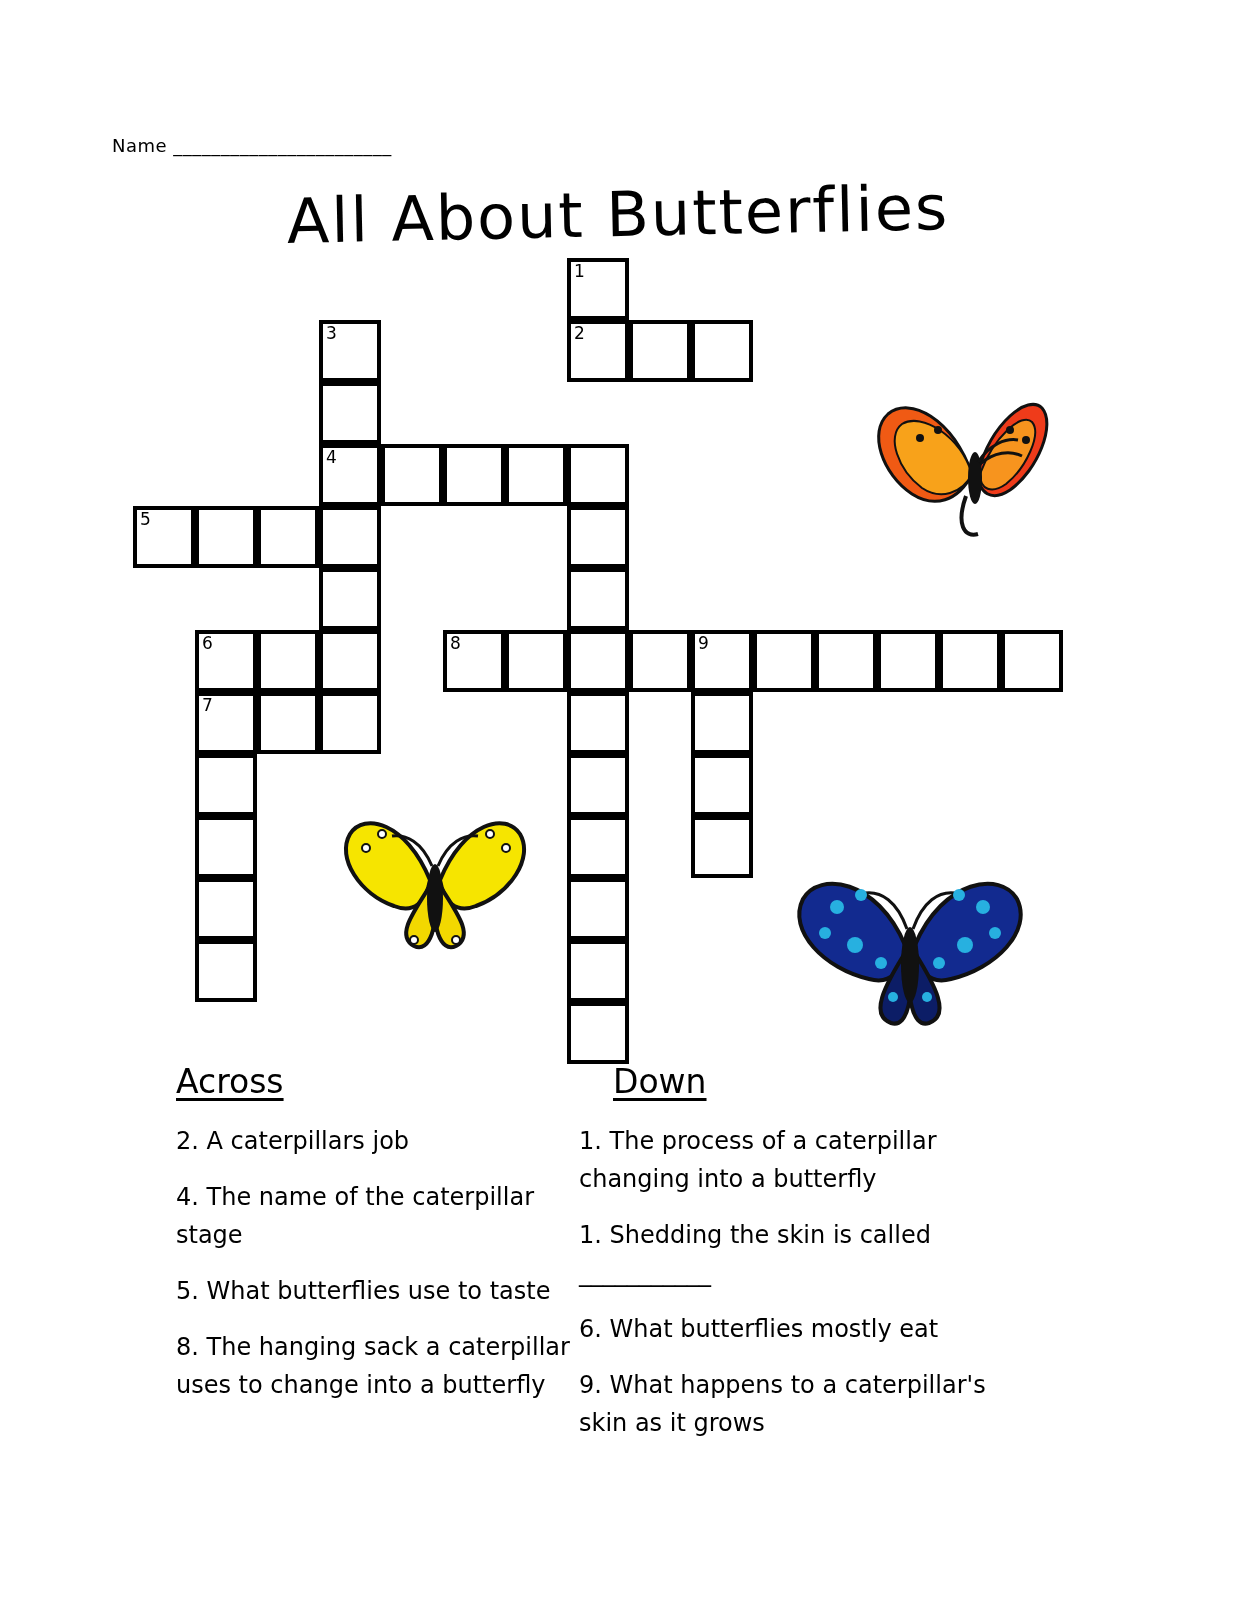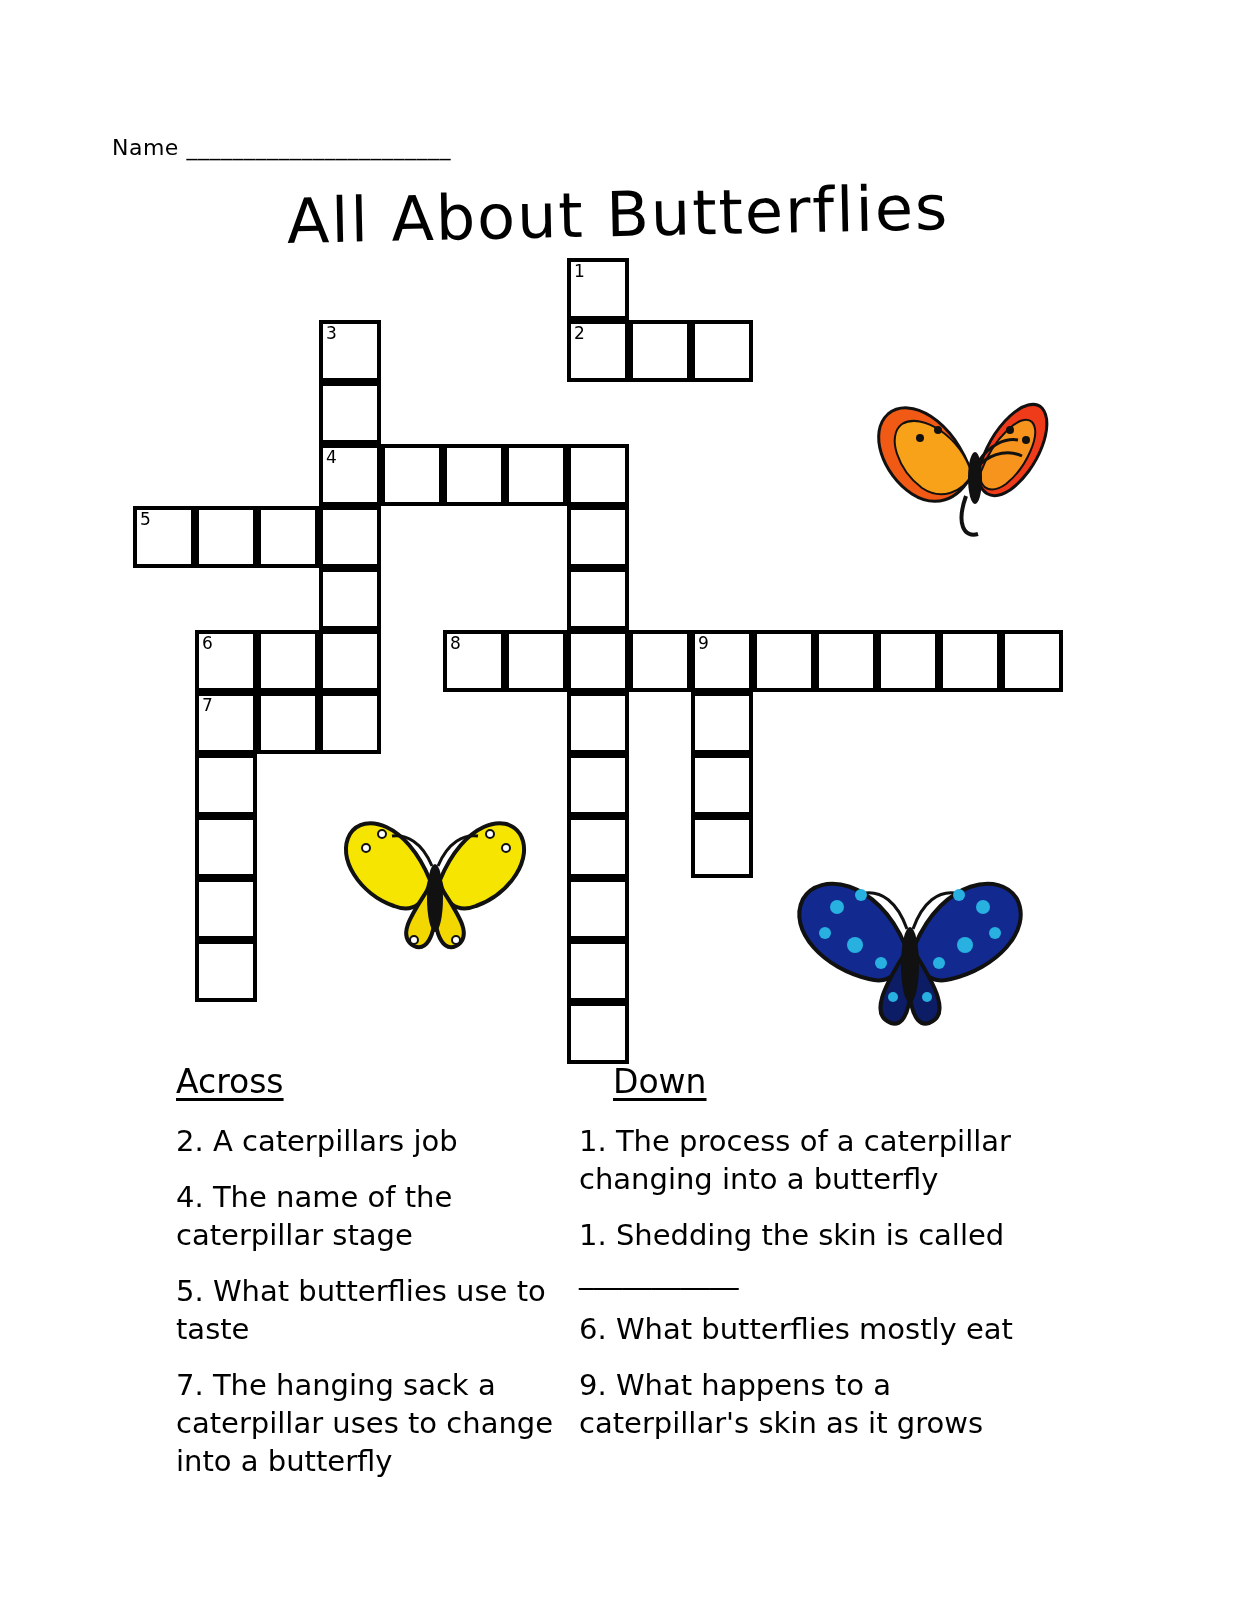--- a/index.html
+++ b/index.html
@@ -14,21 +14,21 @@
     font-family: "DejaVu Sans", sans-serif;
     color: #000;
     overflow: hidden;
   }
 
   
   #name-line {
     position: absolute;
     left: 112px;
     top: 135px;
-    font-size: 22px;
+    font-size: 18px;
     letter-spacing: 0.5px;
     white-space: nowrap;
   }
 
   
   #page-title {
     position: absolute;
     left: 0;
     top: 178px;
     width: 1236px;
@@ -75,21 +75,21 @@
     position: absolute;
     font-size: 33px;
     text-decoration: underline;
     text-underline-offset: 5px;
   }
   #across-heading { left: 176px; top: 1062px; }
   #down-heading   { left: 601px; top: 1062px; margin-left: 12px; }
 
   .clue-list {
     position: absolute;
-    font-size: 29px;
+    font-size: 24px;
     line-height: 38px;
   }
   #across-list { left: 176px; top: 1122px; width: 400px; }
   #down-list   { left: 579px; top: 1122px; width: 455px; }
   .clue-item { margin-bottom: 18px; }
 
   
   #name-line, #page-title, .clue-heading, .clue-list {
     font-family: "DejaVu Sans", sans-serif;
   }
@@ -228,20 +228,20 @@
   </g>
 </svg>
 
 <div class="clue-heading" id="across-heading">Across</div>
 <div class="clue-heading" id="down-heading">Down</div>
 
 <div class="clue-list" id="across-list">
     <div class="clue-item">2. A caterpillars job</div>
     <div class="clue-item">4. The name of the caterpillar stage</div>
     <div class="clue-item">5. What butterflies use to taste</div>
-    <div class="clue-item">7. The hanging sack a caterpillar uses to change into a butterfly</div>
+    <div class="clue-item">8. The hanging sack a caterpillar uses to change into a butterfly</div>
   </div>
 <div class="clue-list" id="down-list">
     <div class="clue-item">1. The process of a caterpillar changing into a butterfly</div>
     <div class="clue-item">1. Shedding the skin is called ___________</div>
     <div class="clue-item">6. What butterflies mostly eat</div>
     <div class="clue-item">9. What happens to a caterpillar's skin as it grows</div>
   </div>
 
 </body></html>

